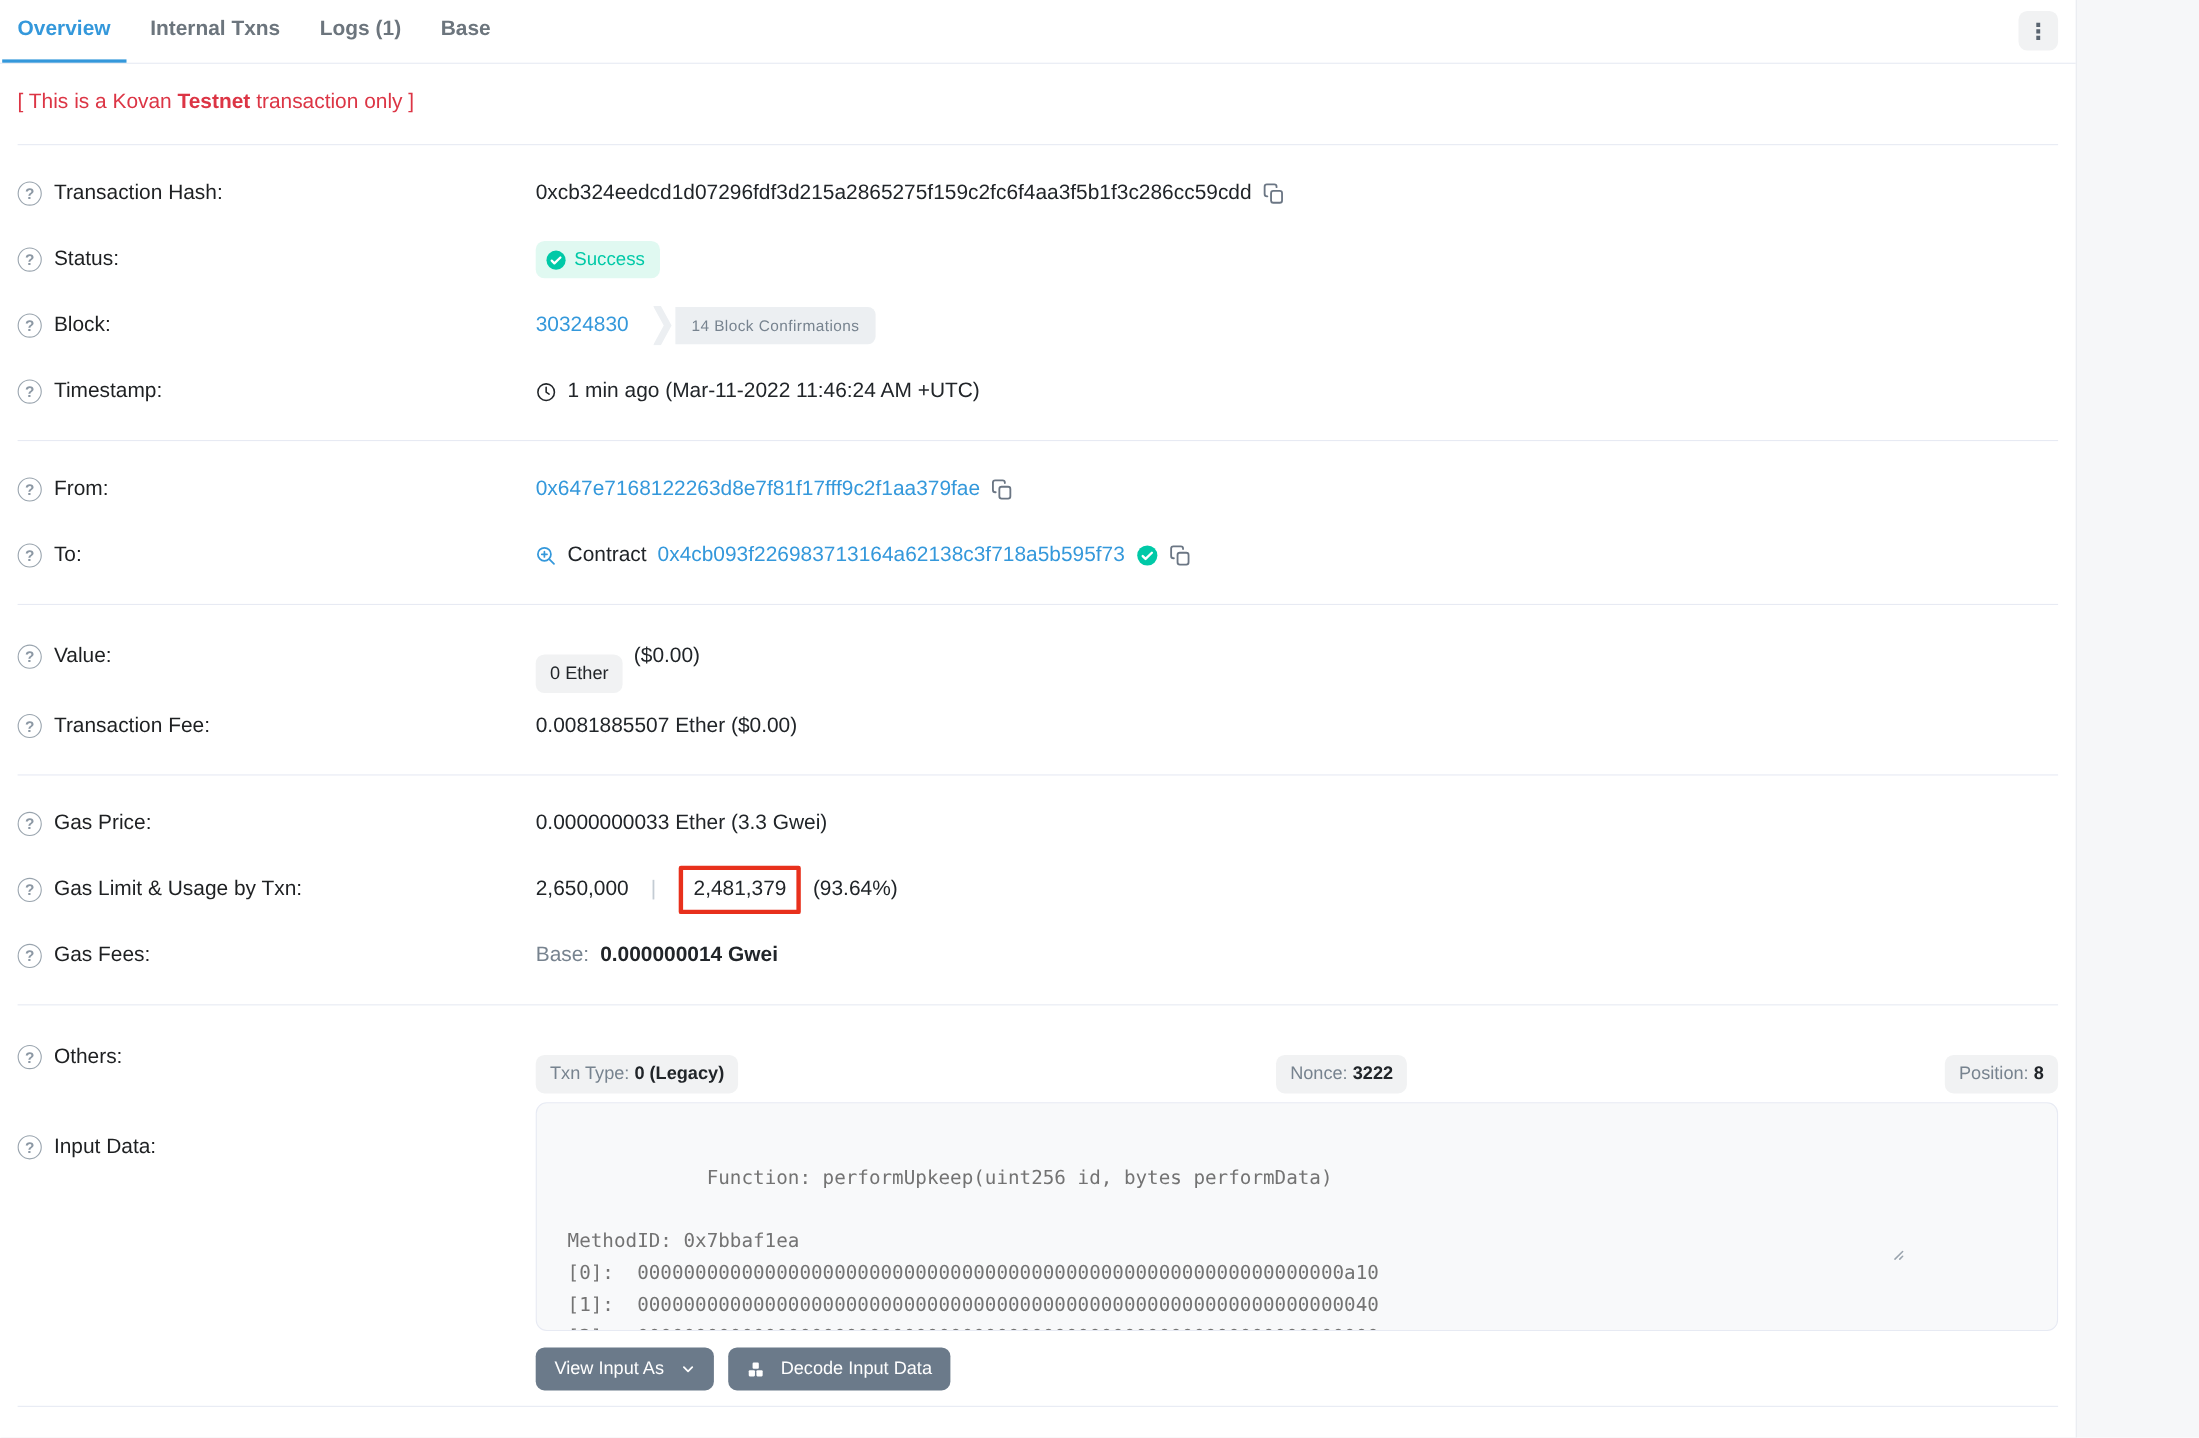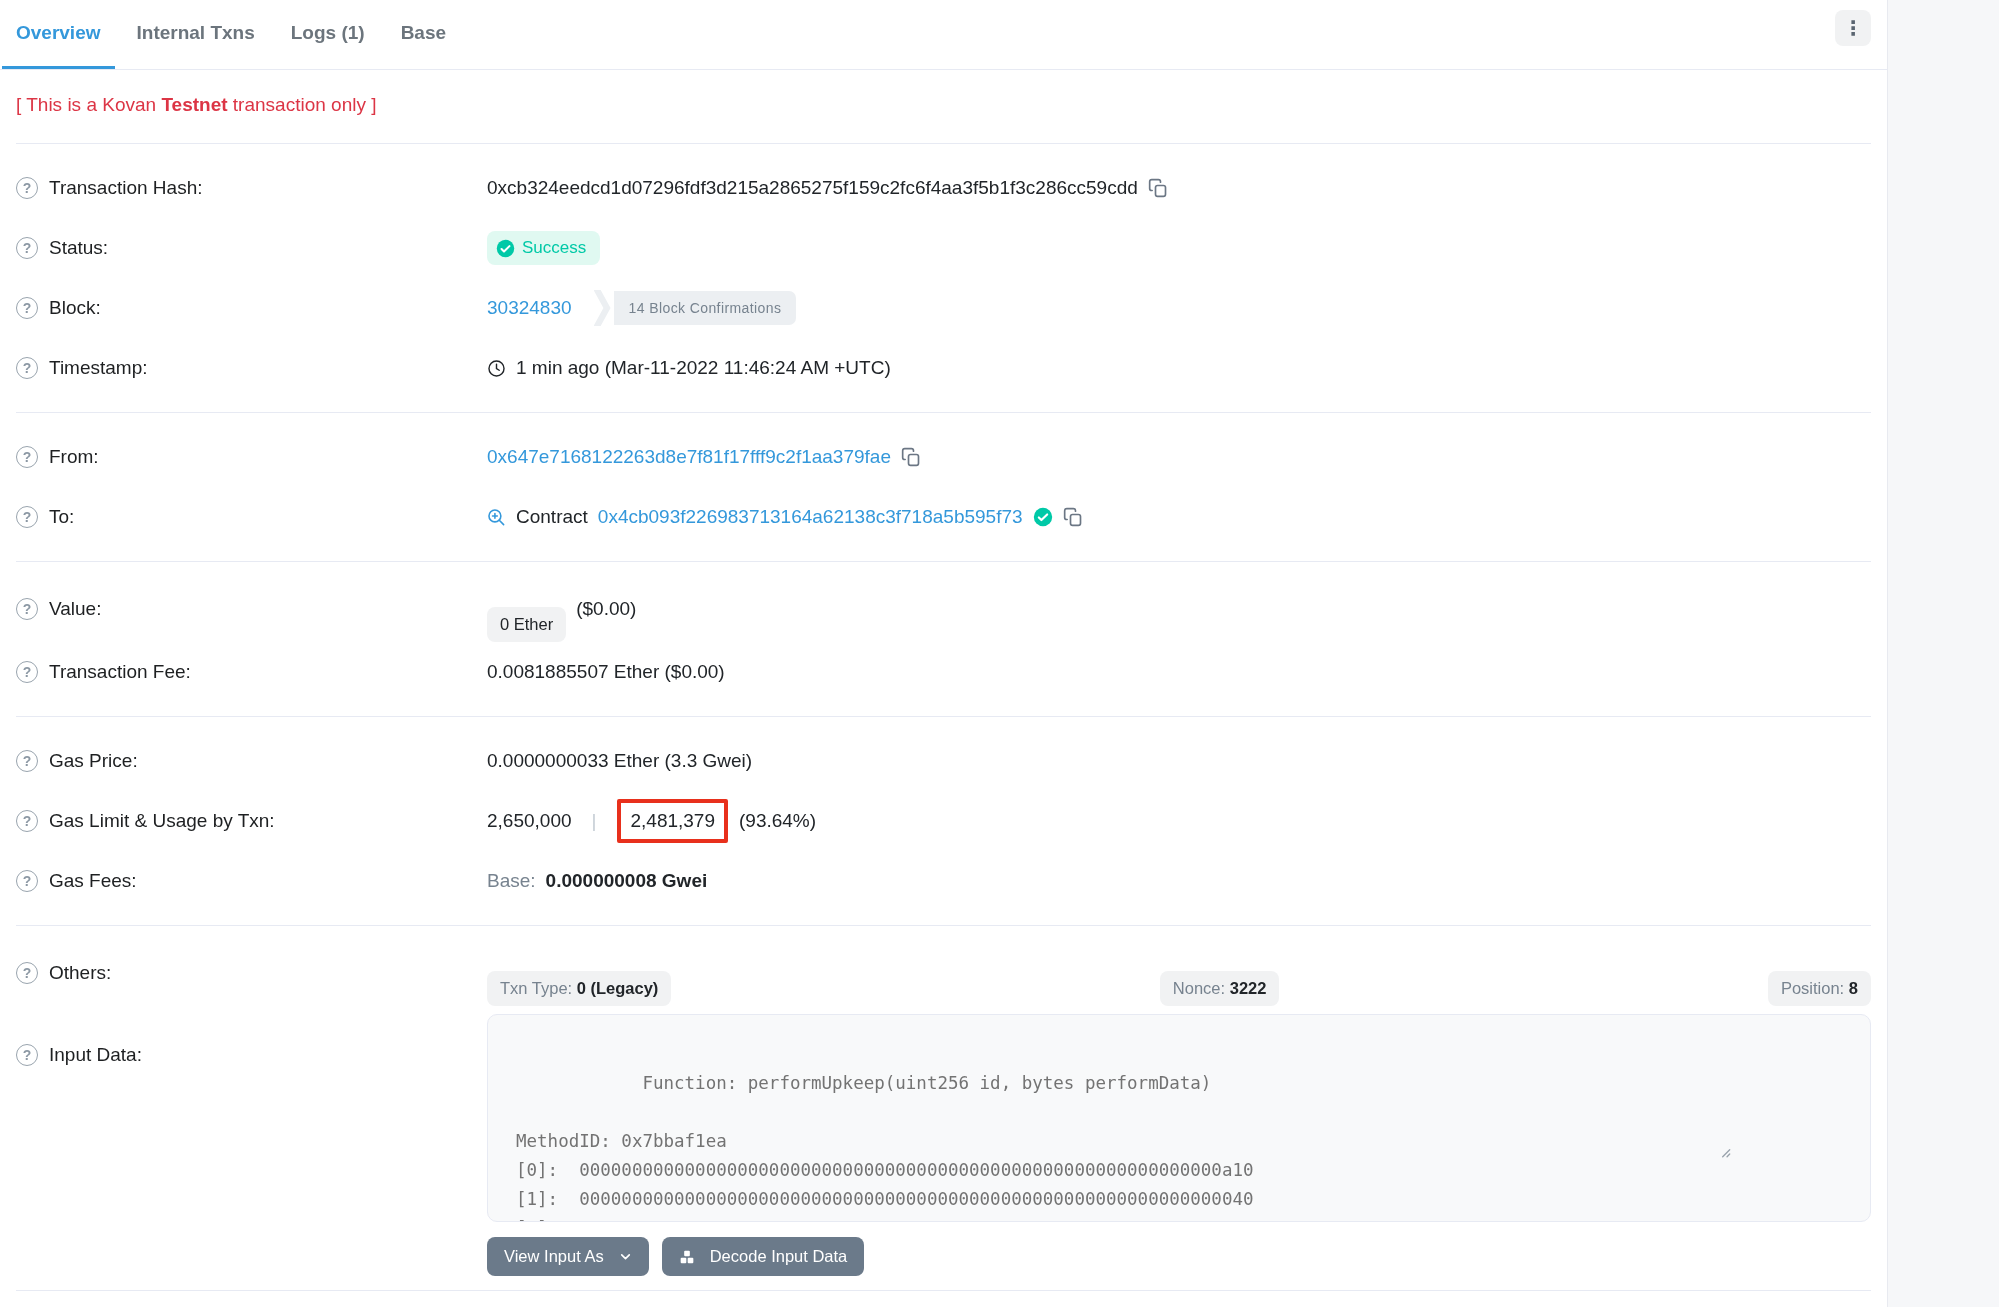--- a/index.html
+++ b/index.html
@@ -12,21 +12,21 @@
   }
   .card {
     position:relative;
     width:1887px; height:1307px;
     background:#fff;
     box-shadow:1px 0 0 #e8eaf0;
   }
   
   .tabbar {
     display:flex; align-items:stretch;
-    height:70px;
+    height:58px;
     border-bottom:1px solid #e7eaf3;
     padding:0 2px;
     position:relative;
   }
   .tab {
     display:flex; align-items:center;
     padding:0 14px;
     font-size:19px; font-weight:700;
     color:#6c757d;
     cursor:pointer;
@@ -308,21 +308,21 @@
         </div>
       </div>
 
       <div class="row">
         <div class="lbl">
           <span class="qicon">?</span>
           <span>Gas Fees:</span>
         </div>
         <div class="val">
           <span class="muted">Base:</span>
-          <span class="semib">0.000000008 Gwei</span>
+          <span class="semib">0.000000014 Gwei</span>
         </div>
       </div>
 
     </div>
 
     <div class="section">
 
       <div class="row">
         <div class="lbl">
           <span class="qicon">?</span>

